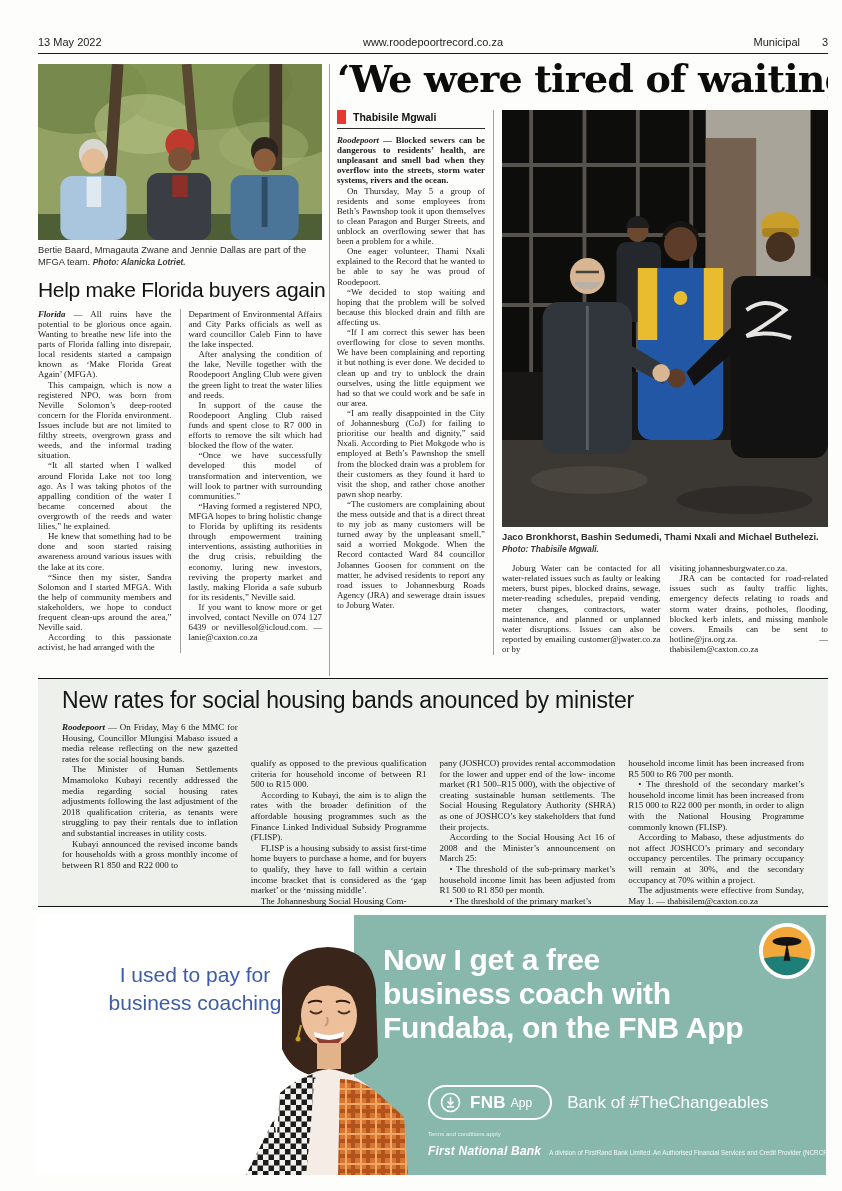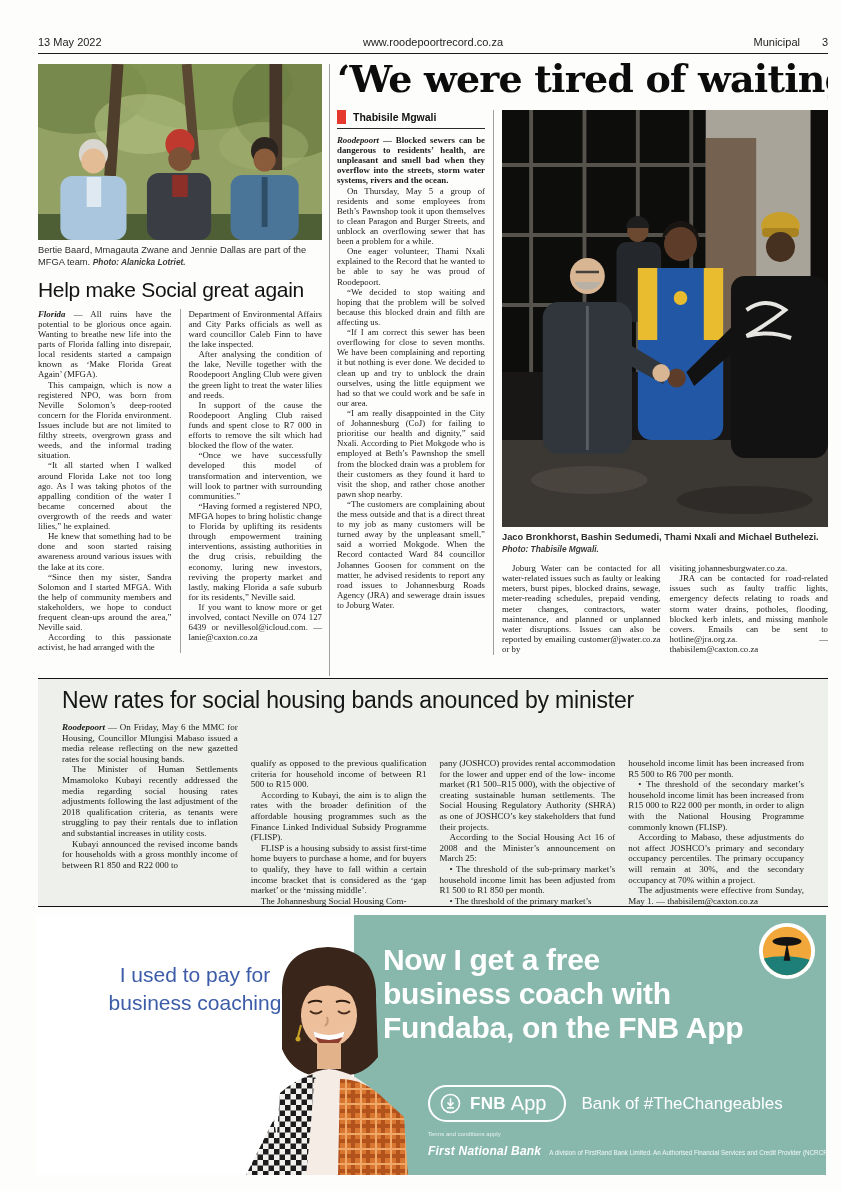--- a/index.html
+++ b/index.html
@@ -69,21 +69,21 @@
   .ad-woman{position:absolute;left:150px;bottom:0;width:272px;height:246px;}
   .ad-woman svg{display:block;width:100%;height:100%;}
   .ad-heading{position:absolute;left:347px;top:28px;color:#fff;font-size:30px;font-weight:bold;
               line-height:1.14;letter-spacing:-.3px;}
   .fnb-logo{position:absolute;right:10px;top:7px;width:58px;height:58px;}
   .pill-row{position:absolute;left:392px;top:170px;display:flex;align-items:center;gap:15px;color:#fff;}
   .pill{display:flex;align-items:center;gap:9px;border:2px solid #fff;border-radius:20px;
         padding:5px 18px 5px 10px;}
   .pill .dl{width:21px;height:21px;}
   .pill .fnb-b{font-weight:bold;font-size:17px;letter-spacing:.3px;}
-  .pill .fnb-l{font-weight:300;font-size:20px;margin-left:-4px;}
+  .pill .fnb-l{font-weight:300;font-size:12px;margin-left:-4px;}
   .tagline{font-size:17px;font-weight:400;}
   .fineprint{position:absolute;left:392px;top:216px;color:#fff;}
   .terms{font-size:6px;opacity:.8;margin-bottom:7px;}
   .bank-line{display:flex;align-items:baseline;gap:8px;white-space:nowrap;}
   .bank-name{font-size:12px;font-weight:bold;font-style:italic;letter-spacing:.2px;}
   .legal{font-size:6.3px;opacity:.9;}
 </style>
 </head>
 <body>
 
@@ -121,21 +121,21 @@
         <circle cx="233" cy="87" r="14" fill="#2c241e"></circle>
         <circle cx="233" cy="96" r="11.5" fill="#8a5c3b"></circle>
         <rect x="198" y="111" width="70" height="65" rx="12" fill="#4b7598"></rect>
         <rect x="230" y="113" width="6" height="50" fill="#2e4d66"></rect>
       </svg>
     </div>
     <p class="caption">
       <span>Bertie Baard, Mmagauta Zwane and Jennie Dallas are part of the MFGA team.</span>
       <span class="credit">Photo: Alanicka Lotriet.</span>
     </p>
-    <h2 class="florida-headline">Help make Social great again</h2>
+    <h2 class="florida-headline">Help make Florida buyers again</h2>
     <div class="twocol">
       <div class="col">
         <p class="bp first"><span class="dateline">Florida</span> <span>— All ruins have the potential to be glorious once again. Wanting to breathe new life into the parts of Florida falling into disrepair, local residents started a campaign known as ‘Make Florida Great Again’ (MFGA).</span></p>
         <p class="bp">This campaign, which is now a registered NPO, was born from Neville Solomon’s deep-rooted concern for the Florida environment. Issues include but are not limited to filthy streets, overgrown grass and weeds, and the informal trading situation.</p>
         <p class="bp">“It all started when I walked around Florida Lake not too long ago. As I was taking photos of the appalling condition of the water I became concerned about the overgrowth of the reeds and water lilies,” he explained.</p>
         <p class="bp">He knew that something had to be done and soon started raising awareness around various issues with the lake at its core.</p>
         <p class="bp">“Since then my sister, Sandra Solomon and I started MFGA. With the help of community members and stakeholders, we hope to conduct frequent clean-ups around the area,” Neville said.</p>
         <p class="bp">According to this passionate activist, he had arranged with the</p>
       </div>
       <div class="col">

